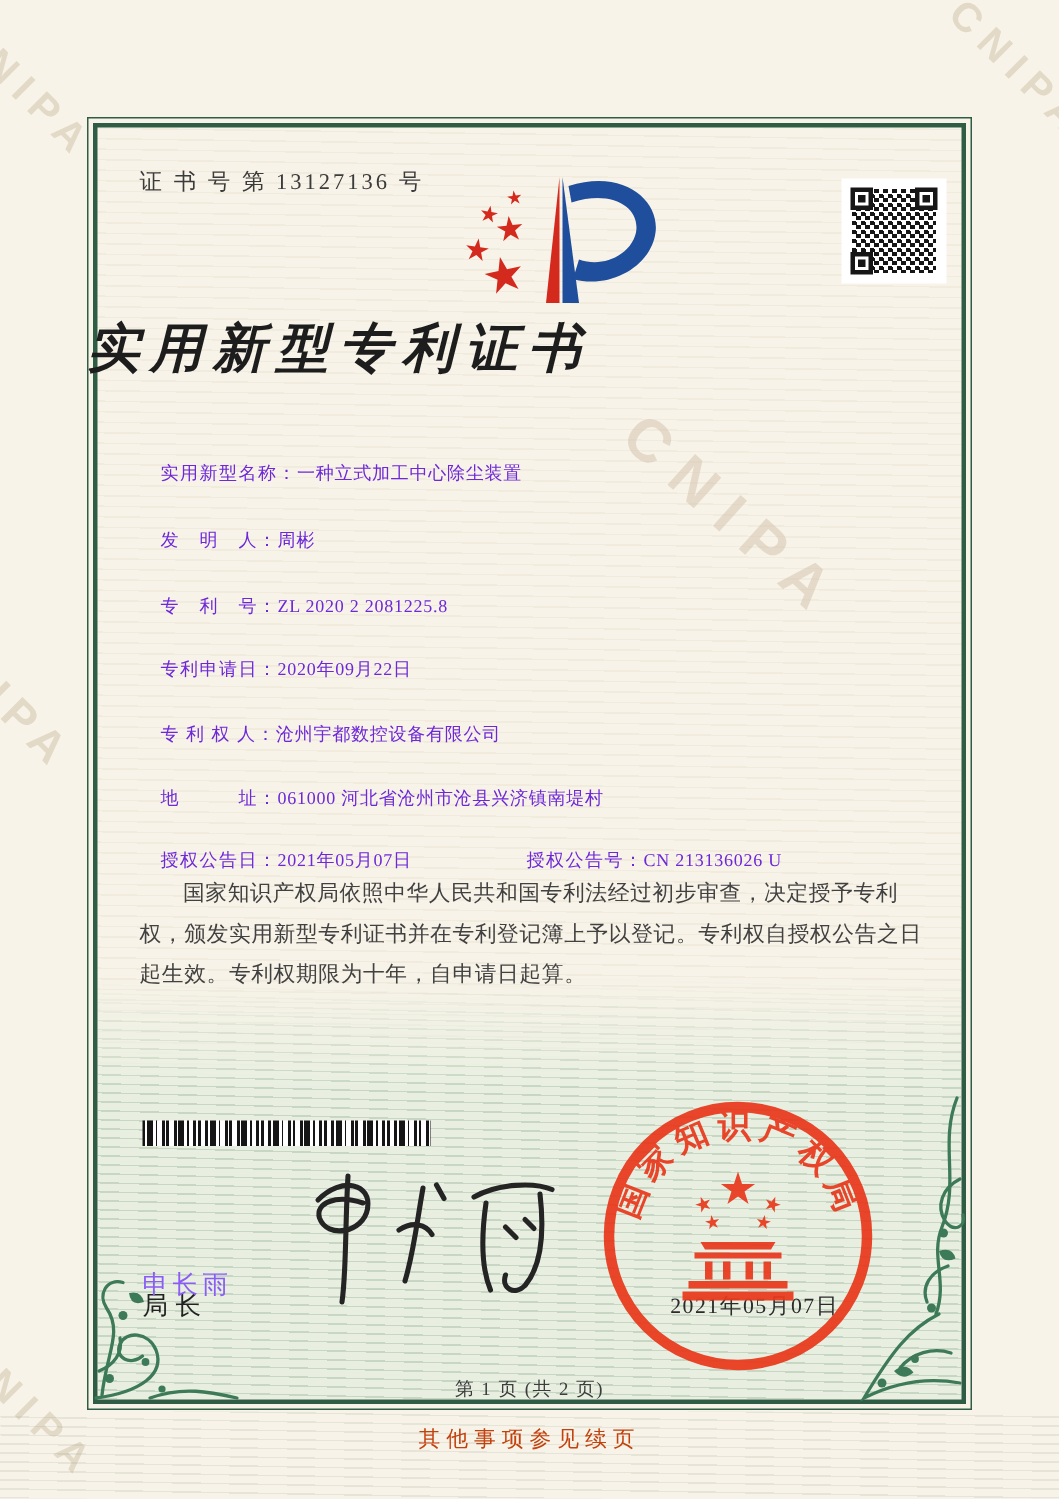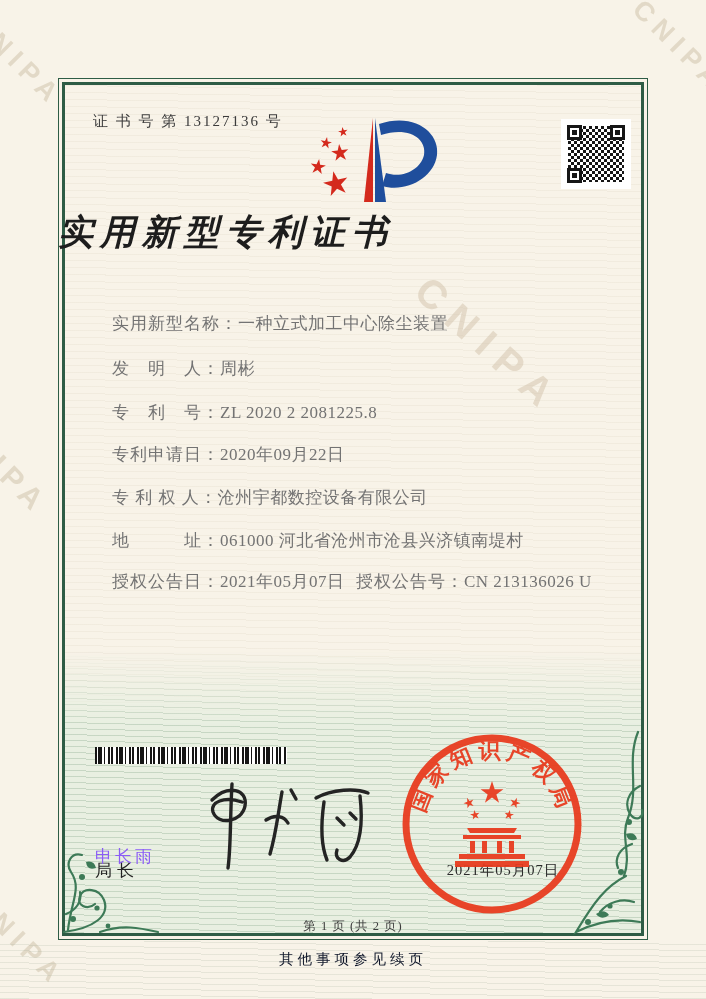--- a/index.html
+++ b/index.html
@@ -72,21 +72,21 @@
   .finder::after{content:"";position:absolute;inset:3px;background:#fff;}
   .finder::before{content:"";position:absolute;inset:5px;background:#161616;z-index:1;}
   .f-tl{left:2px;top:2px;} .f-tr{right:2px;top:2px;} .f-bl{left:2px;bottom:2px;}
 
   .title{
     left:58px;top:209px;width:472px;
     font-size:35px;font-weight:700;letter-spacing:7px;color:#1d1d1d;white-space:pre;font-style:italic;
   }
 
   
-  .row{left:93px;font-size:17px;color:#737373;white-space:pre;letter-spacing:.5px;}
+  .row{left:93px;font-size:12px;color:#6d28d9;white-space:pre;letter-spacing:.5px;}
   .row .lab{letter-spacing:1px;}
   .row2{left:337px;}
 
   
   .paras{left:93px;top:583px;width:524px;font-size:14.5px;line-height:1.86;color:#414141;}
   .paras p{margin:0;text-indent:2em;letter-spacing:.4px;}
 
   
   .barcode{
     left:95px;top:747px;width:192px;height:17px;
@@ -103,21 +103,21 @@
 
   
   .seal-date{left:428px;top:861px;width:150px;text-align:center;
     font-size:14.5px;color:#2b2b2b;letter-spacing:1px;z-index:1;}
   .seal{left:383px;top:731px;width:218px;height:188px;z-index:2;}
 
   
   .page-no{left:58px;top:901px;width:590px;text-align:center;
     font-size:12.5px;color:#3c3c3c;letter-spacing:1px;margin-top:17px;}
   .footer-note{left:0;top:950px;width:706px;text-align:center;
-    font-size:14.5px;letter-spacing:4px;color:#0f172a;}
+    font-size:14.5px;letter-spacing:4px;color:#c2410c;}
 
   .flourish{pointer-events:none;}
   .fl-left{left:60px;top:818px;width:118px;height:118px;}
   .fl-right{left:566px;top:726px;width:78px;height:212px;}
 </style>
 </head>
 <body>
 
 <div>
 
@@ -214,20 +214,21 @@
     <span class="lab">地　　　址：</span><span>061000 河北省沧州市沧县兴济镇南堤村</span>
   </div>
   <div class="abs row" style="top:550px">
     <span class="lab">授权公告日：</span><span>2021年05月07日</span>
   </div>
   <div class="abs row row2" style="top:550px">
     <span class="lab">授权公告号：</span><span>CN 213136026 U</span>
   </div>
 
   <div class="abs paras">
+    <p>国家知识产权局依照中华人民共和国专利法经过初步审查，决定授予专利权，颁发实用新型专利证书并在专利登记簿上予以登记。专利权自授权公告之日起生效。专利权期限为十年，自申请日起算。</p>
   </div>
 
   <div class="abs barcode"></div>
 
   <div class="abs signer-title">局长</div>
   <div class="abs signer-name">申长雨</div>
 
   <svg class="abs signature" viewBox="0 0 190 118">
     <g fill="none" stroke="#242424" stroke-width="3.4" stroke-linecap="round" stroke-linejoin="round">
       <path d="M34,22 C32,55 33,85 30,106"></path>

